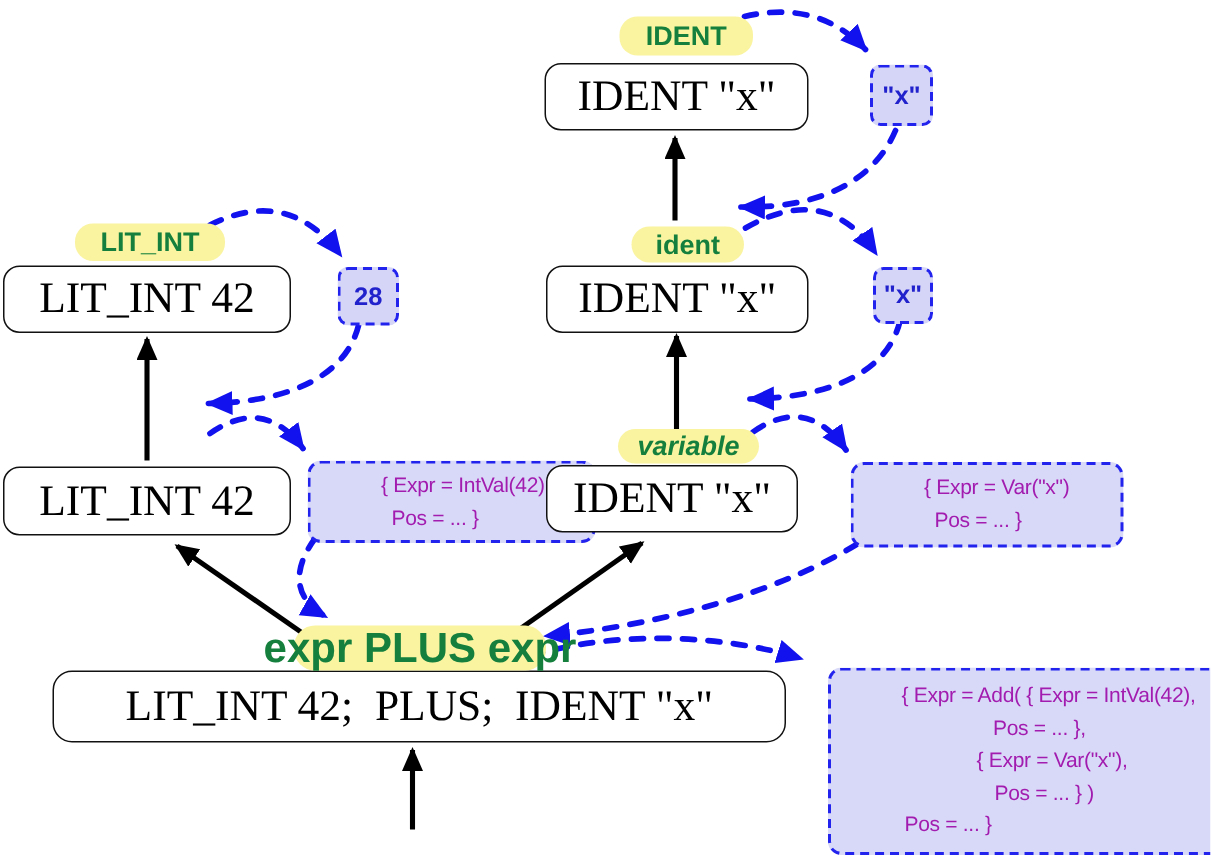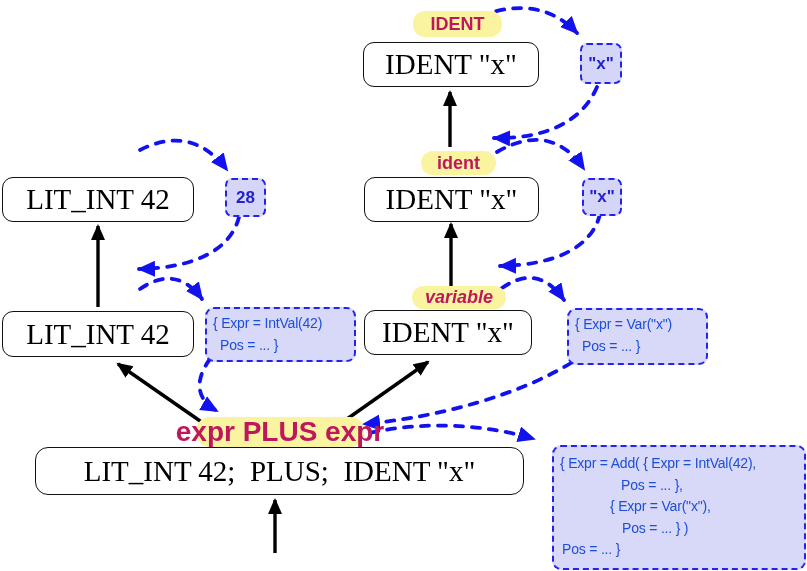--- a/index.html
+++ b/index.html
@@ -1,35 +1,35 @@
 <!DOCTYPE html>
 <html><head>
 <meta charset="utf-8">
 <style>
   html,body{margin:0;padding:0;background:#ffffff;}
   .stage{position:relative;width:807px;height:571px;background:#ffffff;overflow:hidden;
          font-family:"Liberation Sans",sans-serif;}
   .arrows{position:absolute;left:0;top:0;width:807px;height:571px;pointer-events:none;}
 
   .pill{position:absolute;display:flex;align-items:center;justify-content:center;
-        background:#faf4a0;color:#be185d;font-weight:bold;border-radius:12px;
+        background:#faf4a0;color:#15803d;font-weight:bold;border-radius:12px;
         font-size:18px;letter-spacing:0px;white-space:nowrap;padding:0 6px;z-index:3;}
   .pill.big{font-size:28px;border-radius:14px;}
 
   .tokenbox{position:absolute;display:flex;align-items:center;justify-content:center;
         background:#ffffff;border:1.7px solid #111111;border-radius:11px;color:#000000;
         font-family:"Liberation Serif",serif;font-size:29px;white-space:pre;z-index:2;}
 
   .vbox{position:absolute;display:flex;align-items:center;justify-content:center;
         background:#d5d5f8;border:2px dashed #2323ee;border-radius:7px;color:#2222cc;
         font-size:17px;font-weight:bold;z-index:2;}
 
   .rbox{position:absolute;background:#d8d8f8;border:2px dashed #2323ee;border-radius:9px;
-        color:#1d4ed8;font-size:14px;letter-spacing:-0.2px;line-height:22px;
-        padding-top:3px;white-space:nowrap;z-index:2;}
+        color:#a21caf;font-size:14px;letter-spacing:-0.2px;line-height:22px;
+        padding-top:3px;white-space:nowrap;z-index:2;padding-left:41px;}
   .rbox .rline{white-space:pre;}
   .rbox.add{font-size:14px;line-height:21.5px;padding-top:6px;}
 </style>
 </head>
 <body>
 
 <div class="stage">
 
   <svg class="arrows" viewBox="0 0 807 571">
     <defs>
@@ -66,20 +66,21 @@
   </svg>
 
   <div class="pill" style="left:413px;top:11px;width:77px;height:26px;">IDENT</div>
   <div class="tokenbox" style="left:363px;top:42px;width:174px;height:43px;">IDENT "x"</div>
   <div class="vbox" style="left:580px;top:43px;width:38px;height:37px;">"x"</div>
 
   <div class="pill" style="left:421px;top:151px;width:63px;height:24px;">ident</div>
   <div class="tokenbox" style="left:364px;top:177px;width:173px;height:43px;">IDENT "x"</div>
   <div class="vbox" style="left:582px;top:178px;width:36px;height:34px;">"x"</div>
 
+  <div class="pill" style="left:50px;top:149px;width:88px;height:25px;">LIT_INT</div>
   <div class="tokenbox" style="left:2px;top:177px;width:190px;height:43px;">LIT_INT 42</div>
   <div class="vbox" style="left:225px;top:178px;width:37px;height:35px;">28</div>
 
   <div class="tokenbox" style="left:2px;top:311px;width:190px;height:44px;">LIT_INT 42</div>
   <div class="rbox" style="left:205px;top:307px;width:147px;height:48px;">
     <div class="rline" style="padding-left:6px;">{ Expr = IntVal(42)</div>
     <div class="rline" style="padding-left:13px;">Pos = ... }</div>
   </div>
 
   <div class="pill" style="left:412px;top:286px;width:82px;height:23px;font-style:italic;">variable</div>

